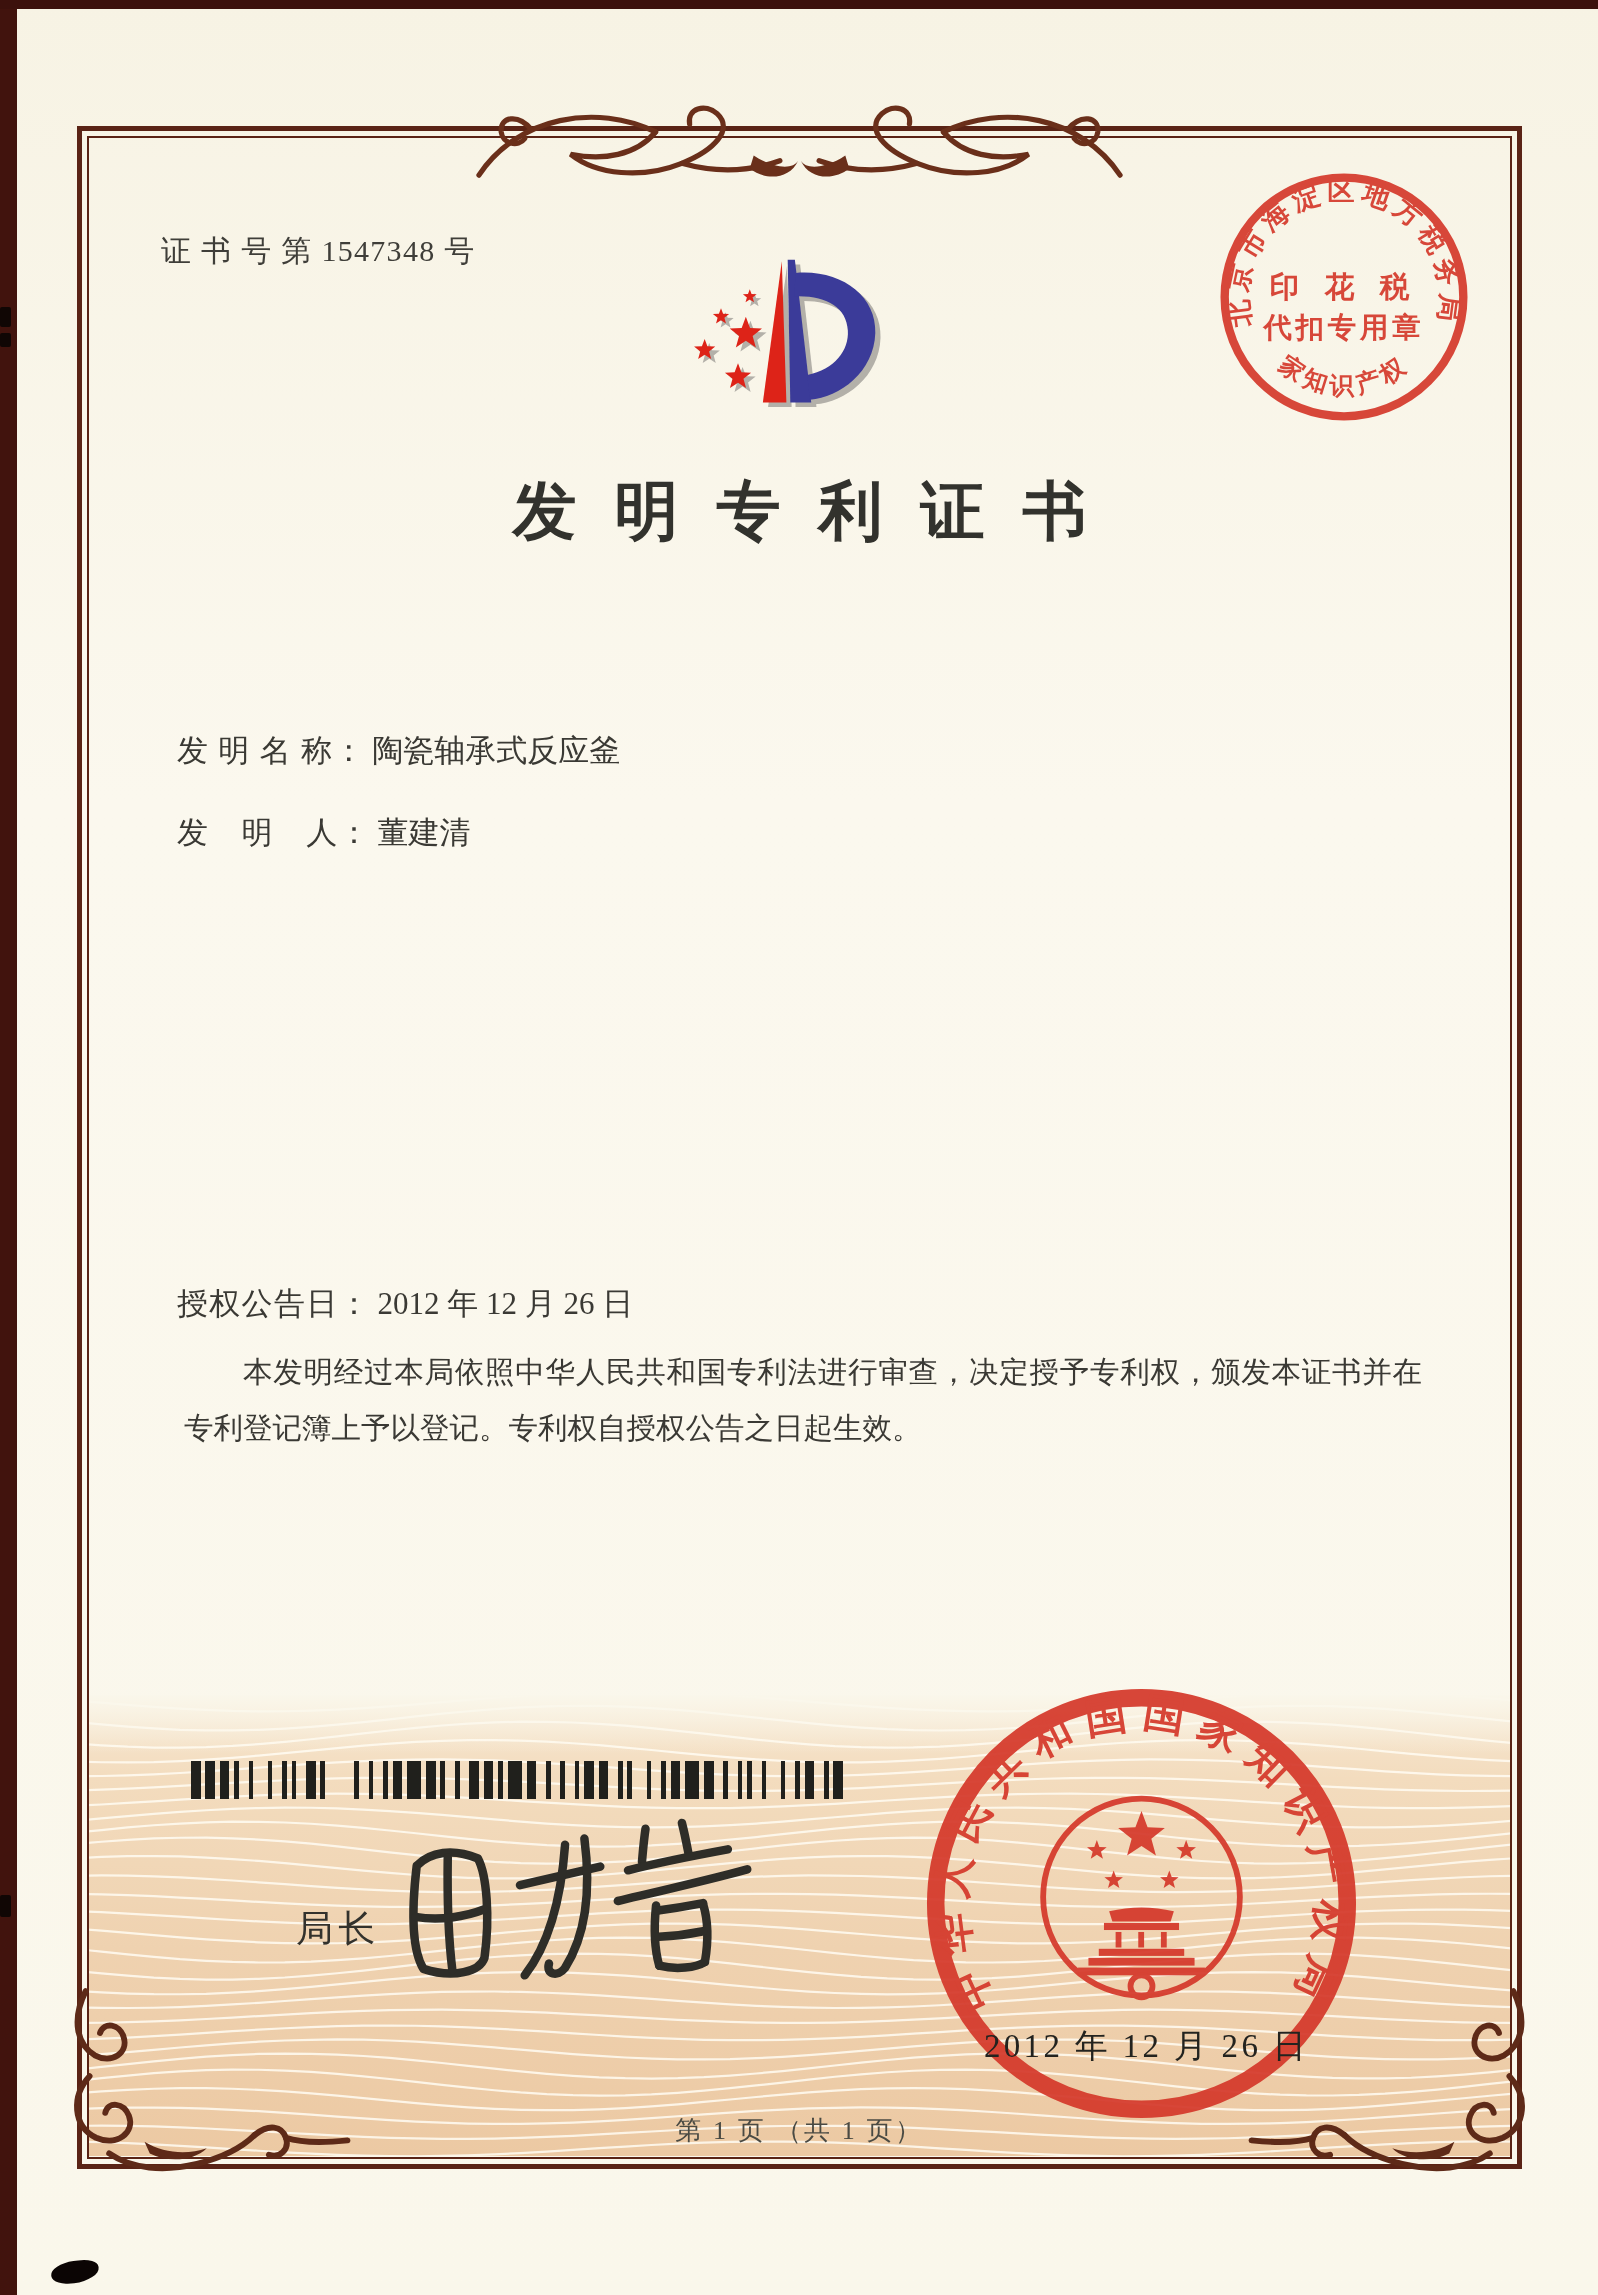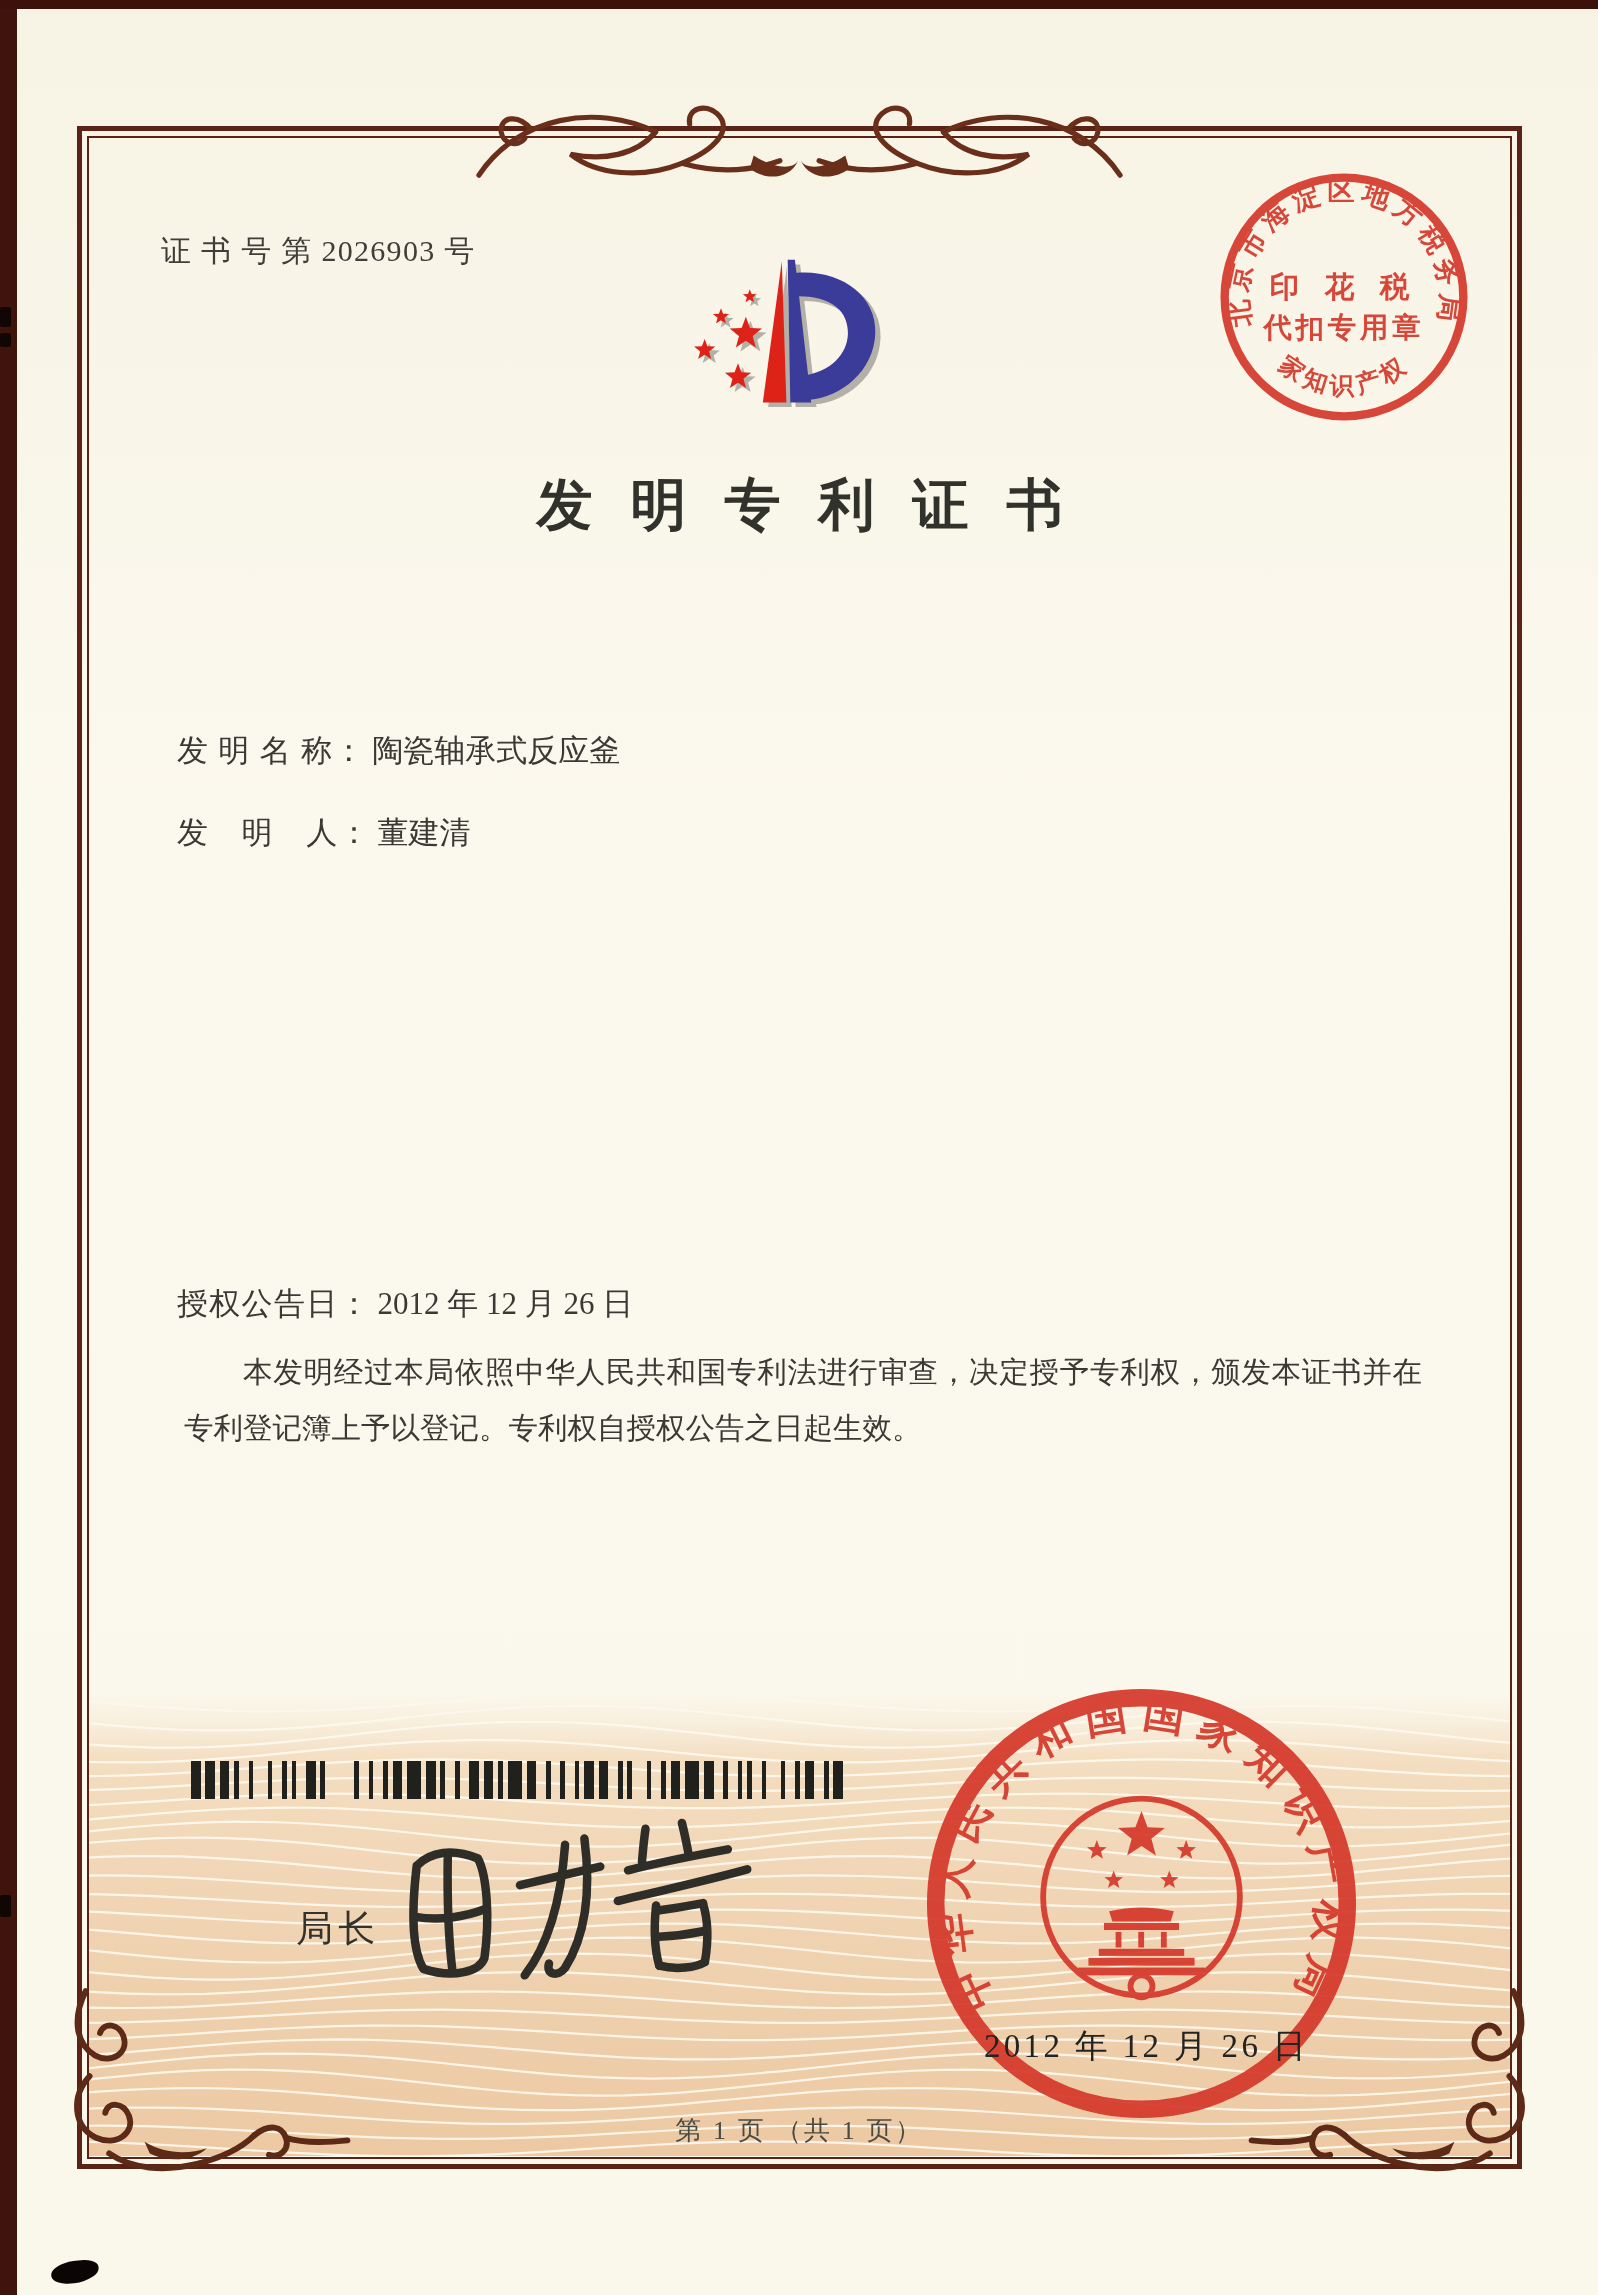--- a/index.html
+++ b/index.html
@@ -29,21 +29,21 @@
     left:88px;top:1695px;width:1423px;height:461px;
     background:linear-gradient(180deg,#f7e9d4 0%,#f3dcbe 18%,#efd2b0 55%,#ecc9a3 100%);
   }
   .wave-zone .fade{position:absolute;left:0;top:0;width:100%;height:59px;
     background:linear-gradient(180deg,#faf7eb 0%,rgba(250,247,235,0) 100%);}
   .cert-no{
     left:161px;top:231px;font-size:30px;color:#3f3e39;letter-spacing:1.3px;white-space:nowrap;
   }
   .title{
     left:77px;top:468px;width:1445px;text-align:center;
-    font-size:56px;font-weight:bold;color:#32322d;letter-spacing:38px;text-indent:38px;white-space:nowrap;
+    font-size:64px;font-weight:bold;color:#32322d;letter-spacing:38px;text-indent:38px;white-space:nowrap;
   }
   .field-row{left:177px;font-size:31px;color:#3a3934;white-space:nowrap;}
   .field-row .lbl{letter-spacing:1.3px;}
   .field-row .val{margin-left:6.6px;}
   .body-text{
     left:178px;top:1338px;width:1250px;
     font-size:29.5px;line-height:56px;color:#3a3934;text-align:justify;
   }
   .body-text p{margin:6px;text-indent:2em;}
   .barcode{left:191px;top:1761px;height:38px;display:flex;align-items:stretch;}
@@ -124,21 +124,21 @@
     <g stroke="#5e2a18" stroke-width="9" fill="none" stroke-linecap="round">
       <path d="M30,20 C10,60 14,100 44,118 C70,132 96,114 88,90 C82,70 58,66 52,84"></path>
       <path d="M36,150 C8,180 10,226 46,244 C78,258 106,236 96,210 C88,190 64,188 60,206"></path>
       <path d="M66,268 C100,292 150,296 200,284 C240,274 270,258 288,240"></path>
       <path d="M288,240 C310,222 330,226 336,244 C342,262 326,276 310,270"></path>
       <path d="M336,244 C360,252 392,252 430,248"></path>
       <path d="M120,250 C150,268 185,270 215,260 C195,280 155,282 128,268 Z" fill="#5e2a18" stroke="none"></path>
     </g>
   </svg>
 
-  <div class="abs cert-no">证 书 号 第 2026903 号</div>
+  <div class="abs cert-no">证 书 号 第 1547348 号</div>
 
   <svg class="abs" style="left:624px;top:235px;" width="262" height="204" viewBox="0 0 400 312">
     <g fill="#a7a49e" opacity="0.85" transform="translate(8,7)">
       <polygon points="241,40 248,256 212,256"></polygon>
       <polygon points="250,38 261,38 286,256 254,256"></polygon>
       <path d="M262,58 C330,52 386,92 384,150 C382,210 330,248 284,252 L280,214 C322,206 344,176 342,146 C340,110 308,92 260,94 Z"></path>
     </g>
     <g id="logo-star-shadows" fill="#a7a49e" opacity="0.85">
         <polygon points="199.0,89.0 201.7,96.3 209.5,96.6 203.4,101.4 205.5,108.9 199.0,104.6 192.5,108.9 194.6,101.4 188.5,96.6 196.3,96.3"></polygon>
         <polygon points="155.0,118.0 158.2,126.6 167.4,127.0 160.2,132.7 162.6,141.5 155.0,136.5 147.4,141.5 149.8,132.7 142.6,127.0 151.8,126.6"></polygon>

